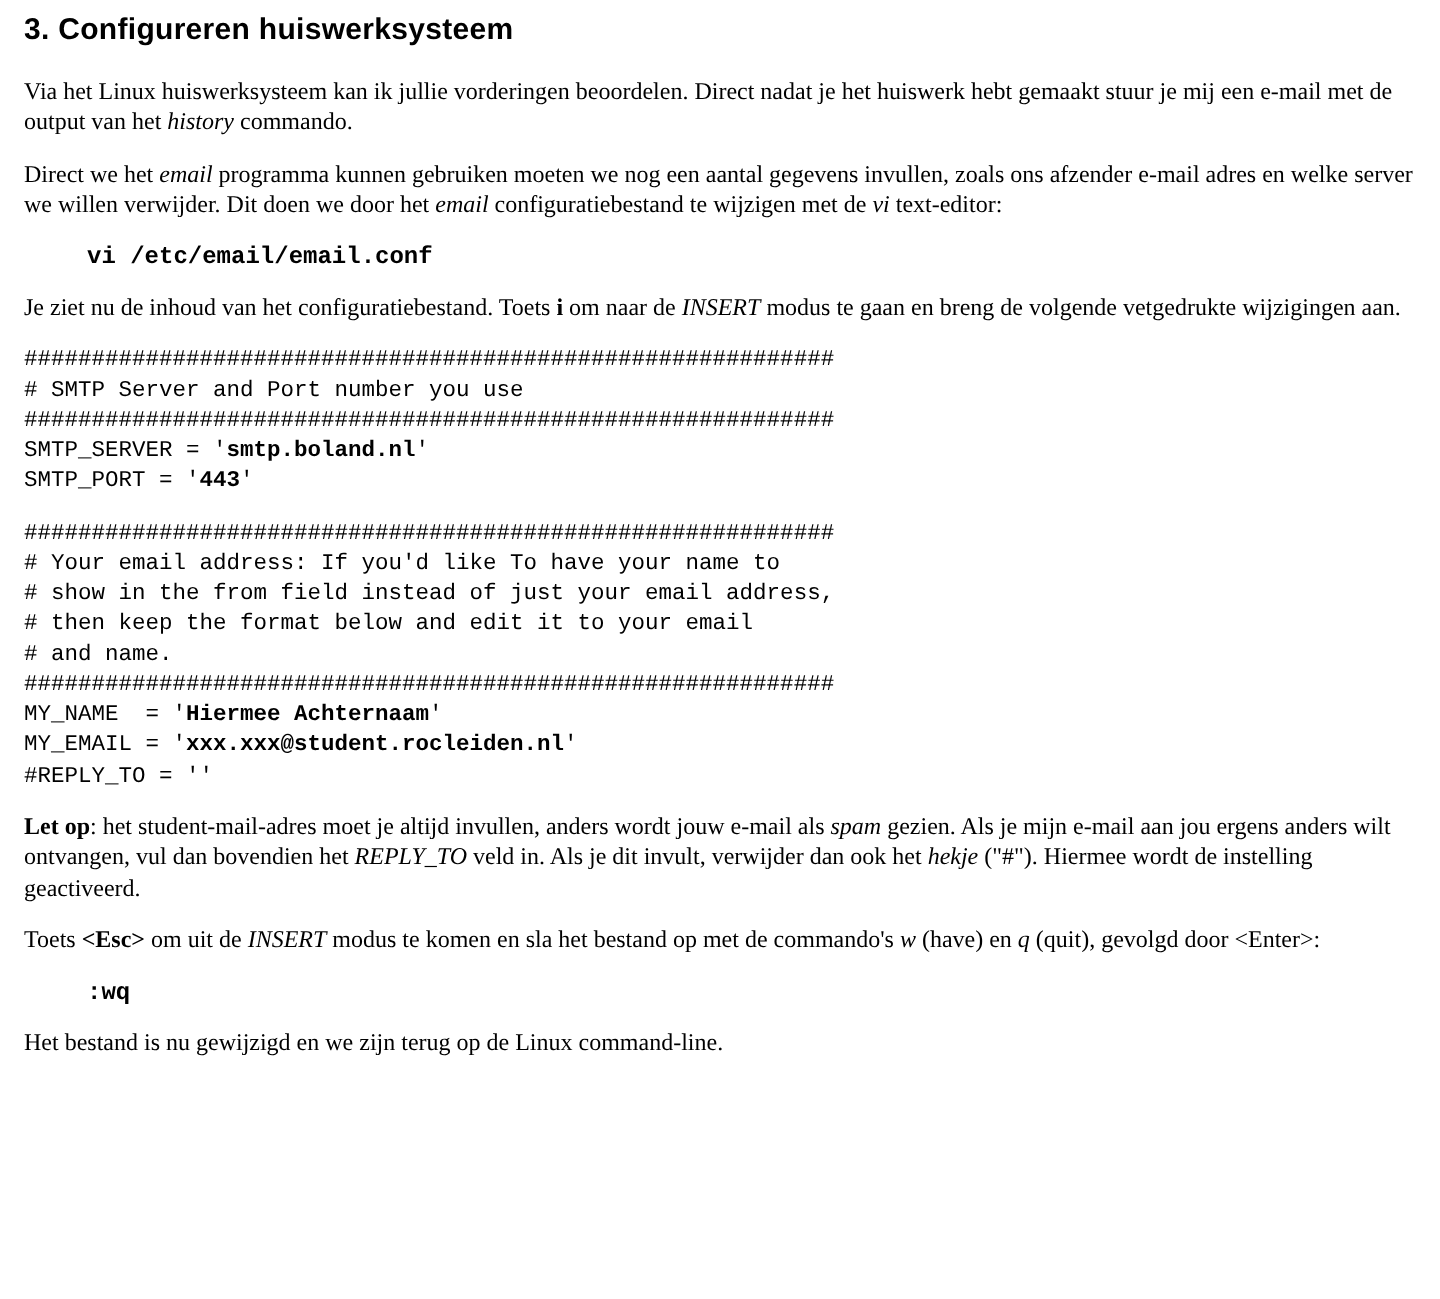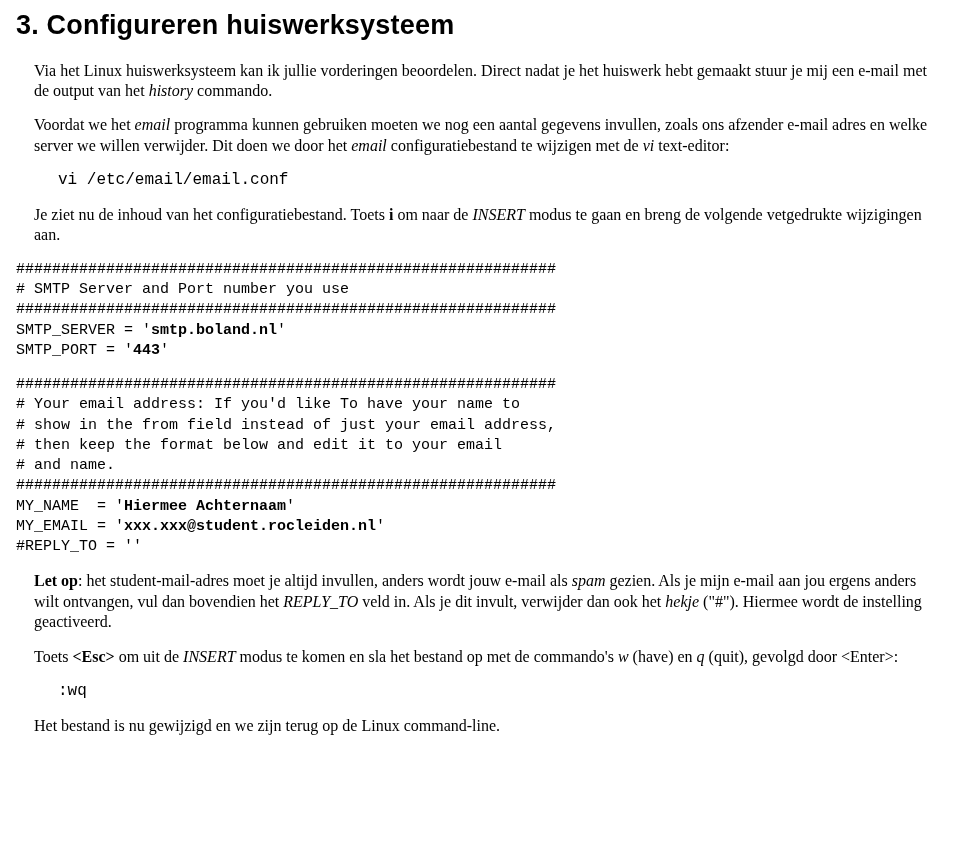--- a/index.html
+++ b/index.html
@@ -12,34 +12,34 @@
     font-family: "Times New Roman", Times, serif;
     font-size: 16px;
     line-height: 1.28;
     color: #000;
     padding: 8px 16px 30px 16px;
     box-sizing: border-box;
   }
   h1.section-title {
     font-family: Verdana, Geneva, sans-serif;
     font-weight: 700;
-    font-size: 27px;
+    font-size: 20px;
     margin: 0 0 18px 0;
     letter-spacing: 0.2px;
   }
   p {
-    margin: 0 0 14px 18px;
+    margin: 0 0 14px 0;
   }
   .italic { font-style: italic; }
   .bold { font-weight: 700; }
   .cmd-block {
     margin: 0 0 14px 42px;
     font-family: "Courier New", Courier, monospace;
     font-size: 16px;
-    font-weight: 400;
+    font-weight: 700;
     white-space: pre;
   }
   .code-block {
     font-family: "Courier New", Courier, monospace;
     font-size: 15px;
     white-space: pre;
     margin: 0 0 14px 0;
     line-height: 1.35;
   }
   .code-block .bold { font-weight: 700; }
@@ -48,21 +48,21 @@
 </head>
 <body>
 
 <h1 class="section-title">3. Configureren huiswerksysteem</h1>
 
 <p>
   <span>Via het Linux huiswerksysteem kan ik jullie vorderingen beoordelen. Direct nadat je het huiswerk hebt gemaakt stuur je mij een e-mail met de output van het </span><span class="italic">history</span><span> commando.</span>
 </p>
 
 <p>
-  <span>Voordat we het </span><span class="italic">email</span><span> programma kunnen gebruiken moeten we nog een aantal gegevens invullen, zoals ons afzender e-mail adres en welke server we willen verwijder. Dit doen we door het </span><span class="italic">email</span><span> configuratiebestand te wijzigen met de </span><span class="italic">vi</span><span> text-editor:</span>
+  <span>Direct we het </span><span class="italic">email</span><span> programma kunnen gebruiken moeten we nog een aantal gegevens invullen, zoals ons afzender e-mail adres en welke server we willen verwijder. Dit doen we door het </span><span class="italic">email</span><span> configuratiebestand te wijzigen met de </span><span class="italic">vi</span><span> text-editor:</span>
 </p>
 
 <div class="cmd-block">vi /etc/email/email.conf</div>
 
 <p>
   <span>Je ziet nu de inhoud van het configuratiebestand. Toets </span><span class="bold">i</span><span> om naar de </span><span class="italic">INSERT</span><span> modus te gaan en breng de volgende vetgedrukte wijzigingen aan.</span>
 </p>
 
 <div class="code-block"><span>############################################################</span>
 <span># SMTP Server and Port number you use</span>

